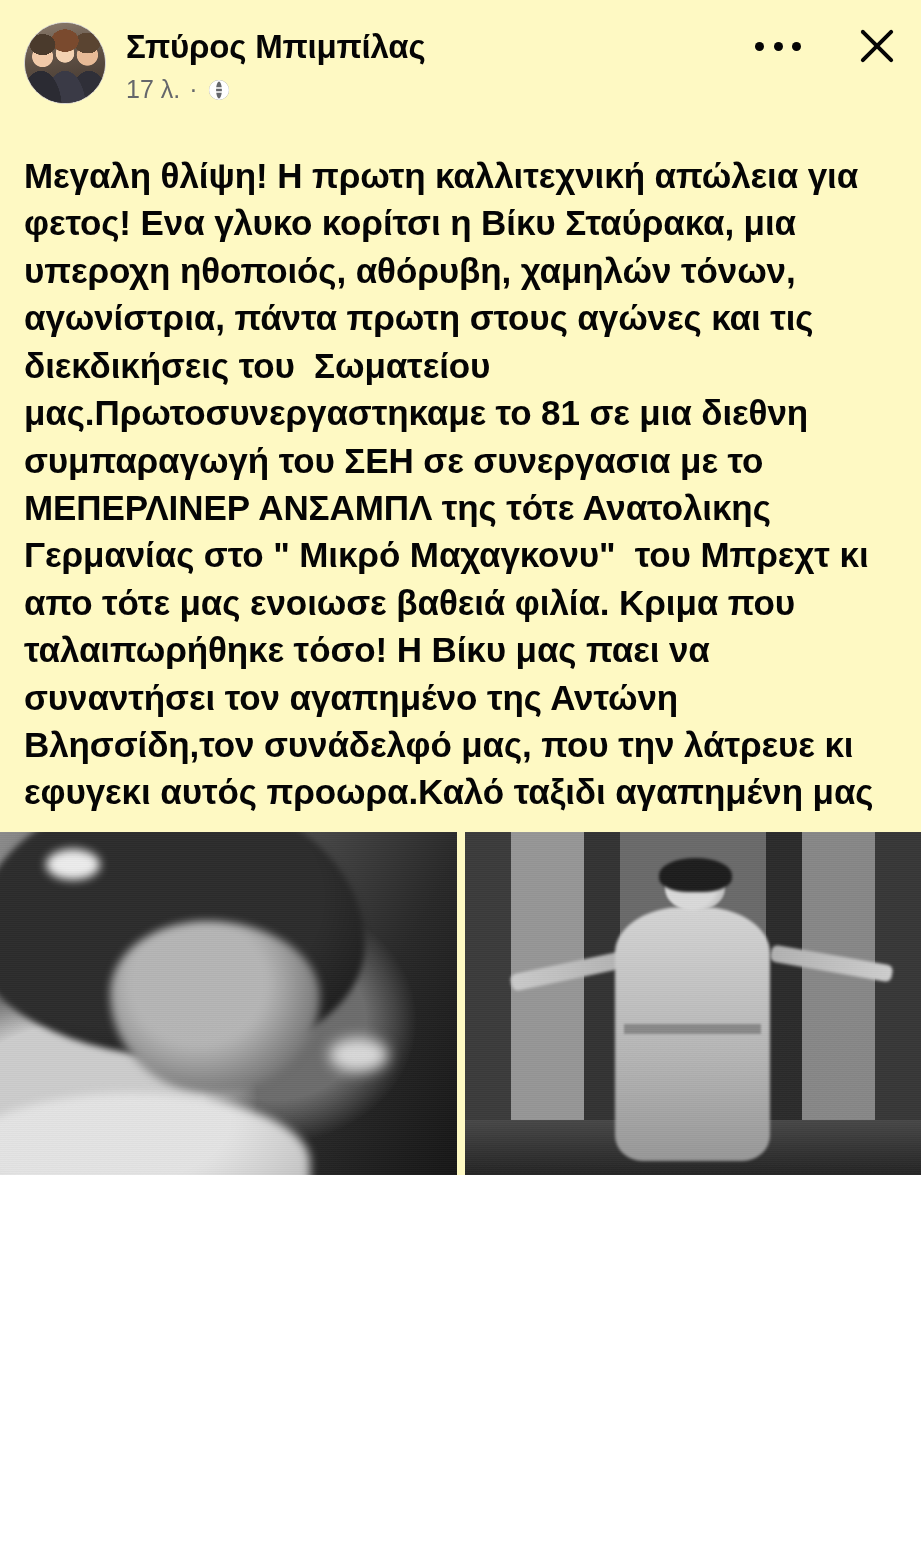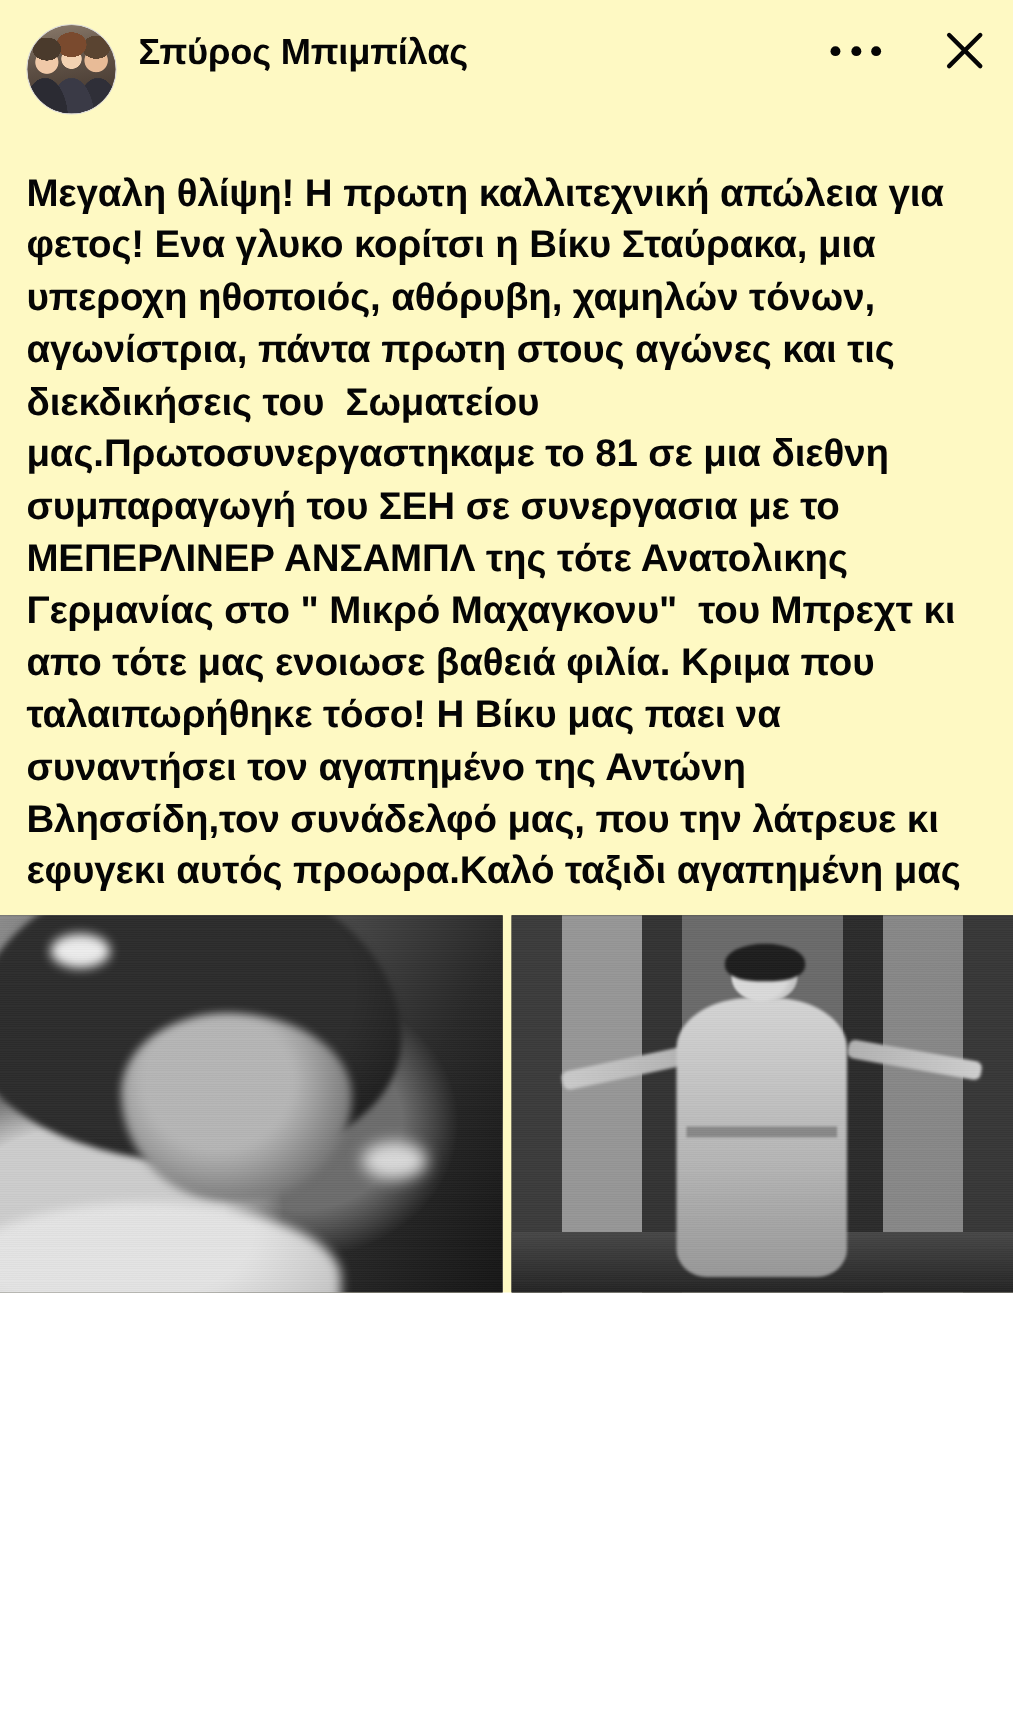--- a/index.html
+++ b/index.html
@@ -339,20 +339,31 @@
   <div class="post-header">
 
     <div class="avatar">
       <div class="av-bg"></div>
       <div class="av-hair"></div>
       <div class="av-bodies"></div>
     </div>
 
     <div class="header-text">
       <div class="author-name">Σπύρος Μπιμπίλας</div>
+      <div class="meta-row">
+        <span class="meta-time">17 λ.</span>
+        <span class="meta-dot">·</span>
+        <span class="globe-icon">
+          <svg viewBox="0 0 24 24" width="24" height="24" aria-hidden="true">
+            <circle cx="12" cy="12" r="10" fill="#65676b"></circle>
+            <path d="M12 2a10 10 0 0 0 0 20 10 10 0 0 0 0-20zm0 1.6c1.5 0 2.9 3.7 2.9 8.4s-1.4 8.4-2.9 8.4S9.1 16.7 9.1 12 10.5 3.6 12 3.6z" fill="#ffffff"></path>
+            <path d="M2.6 9.2h18.8v1.6H2.6zM2.6 13.2h18.8v1.6H2.6z" fill="#ffffff"></path>
+          </svg>
+        </span>
+      </div>
     </div>
 
     <div class="header-actions">
       <div class="dots-icon">
         <i></i>
         <i></i>
         <i></i>
       </div>
       <div class="close-icon"></div>
     </div>

